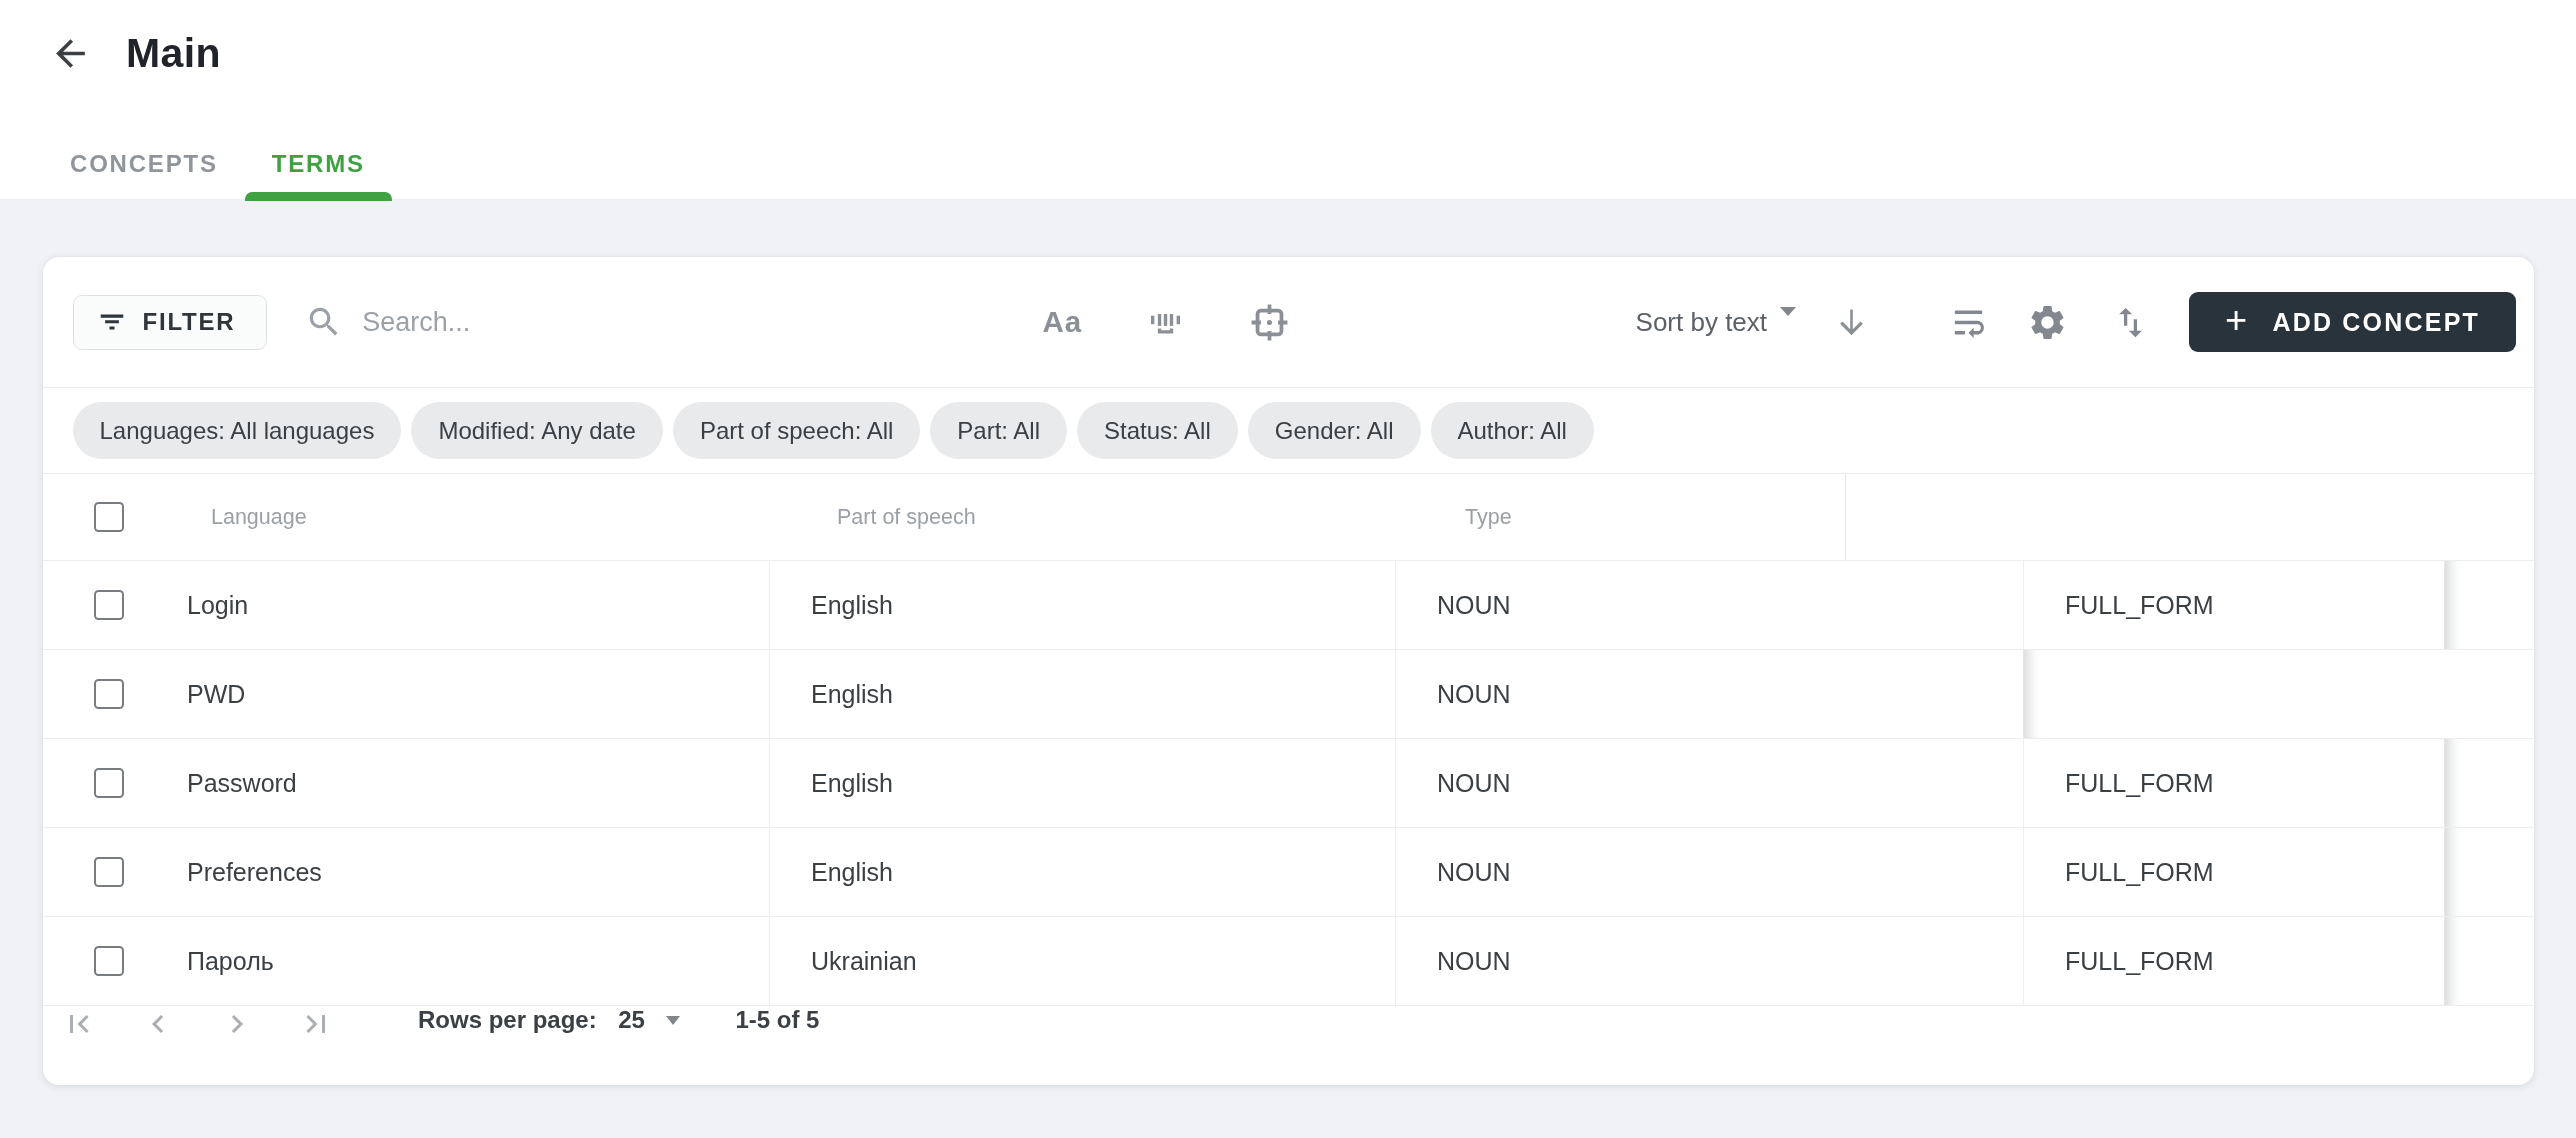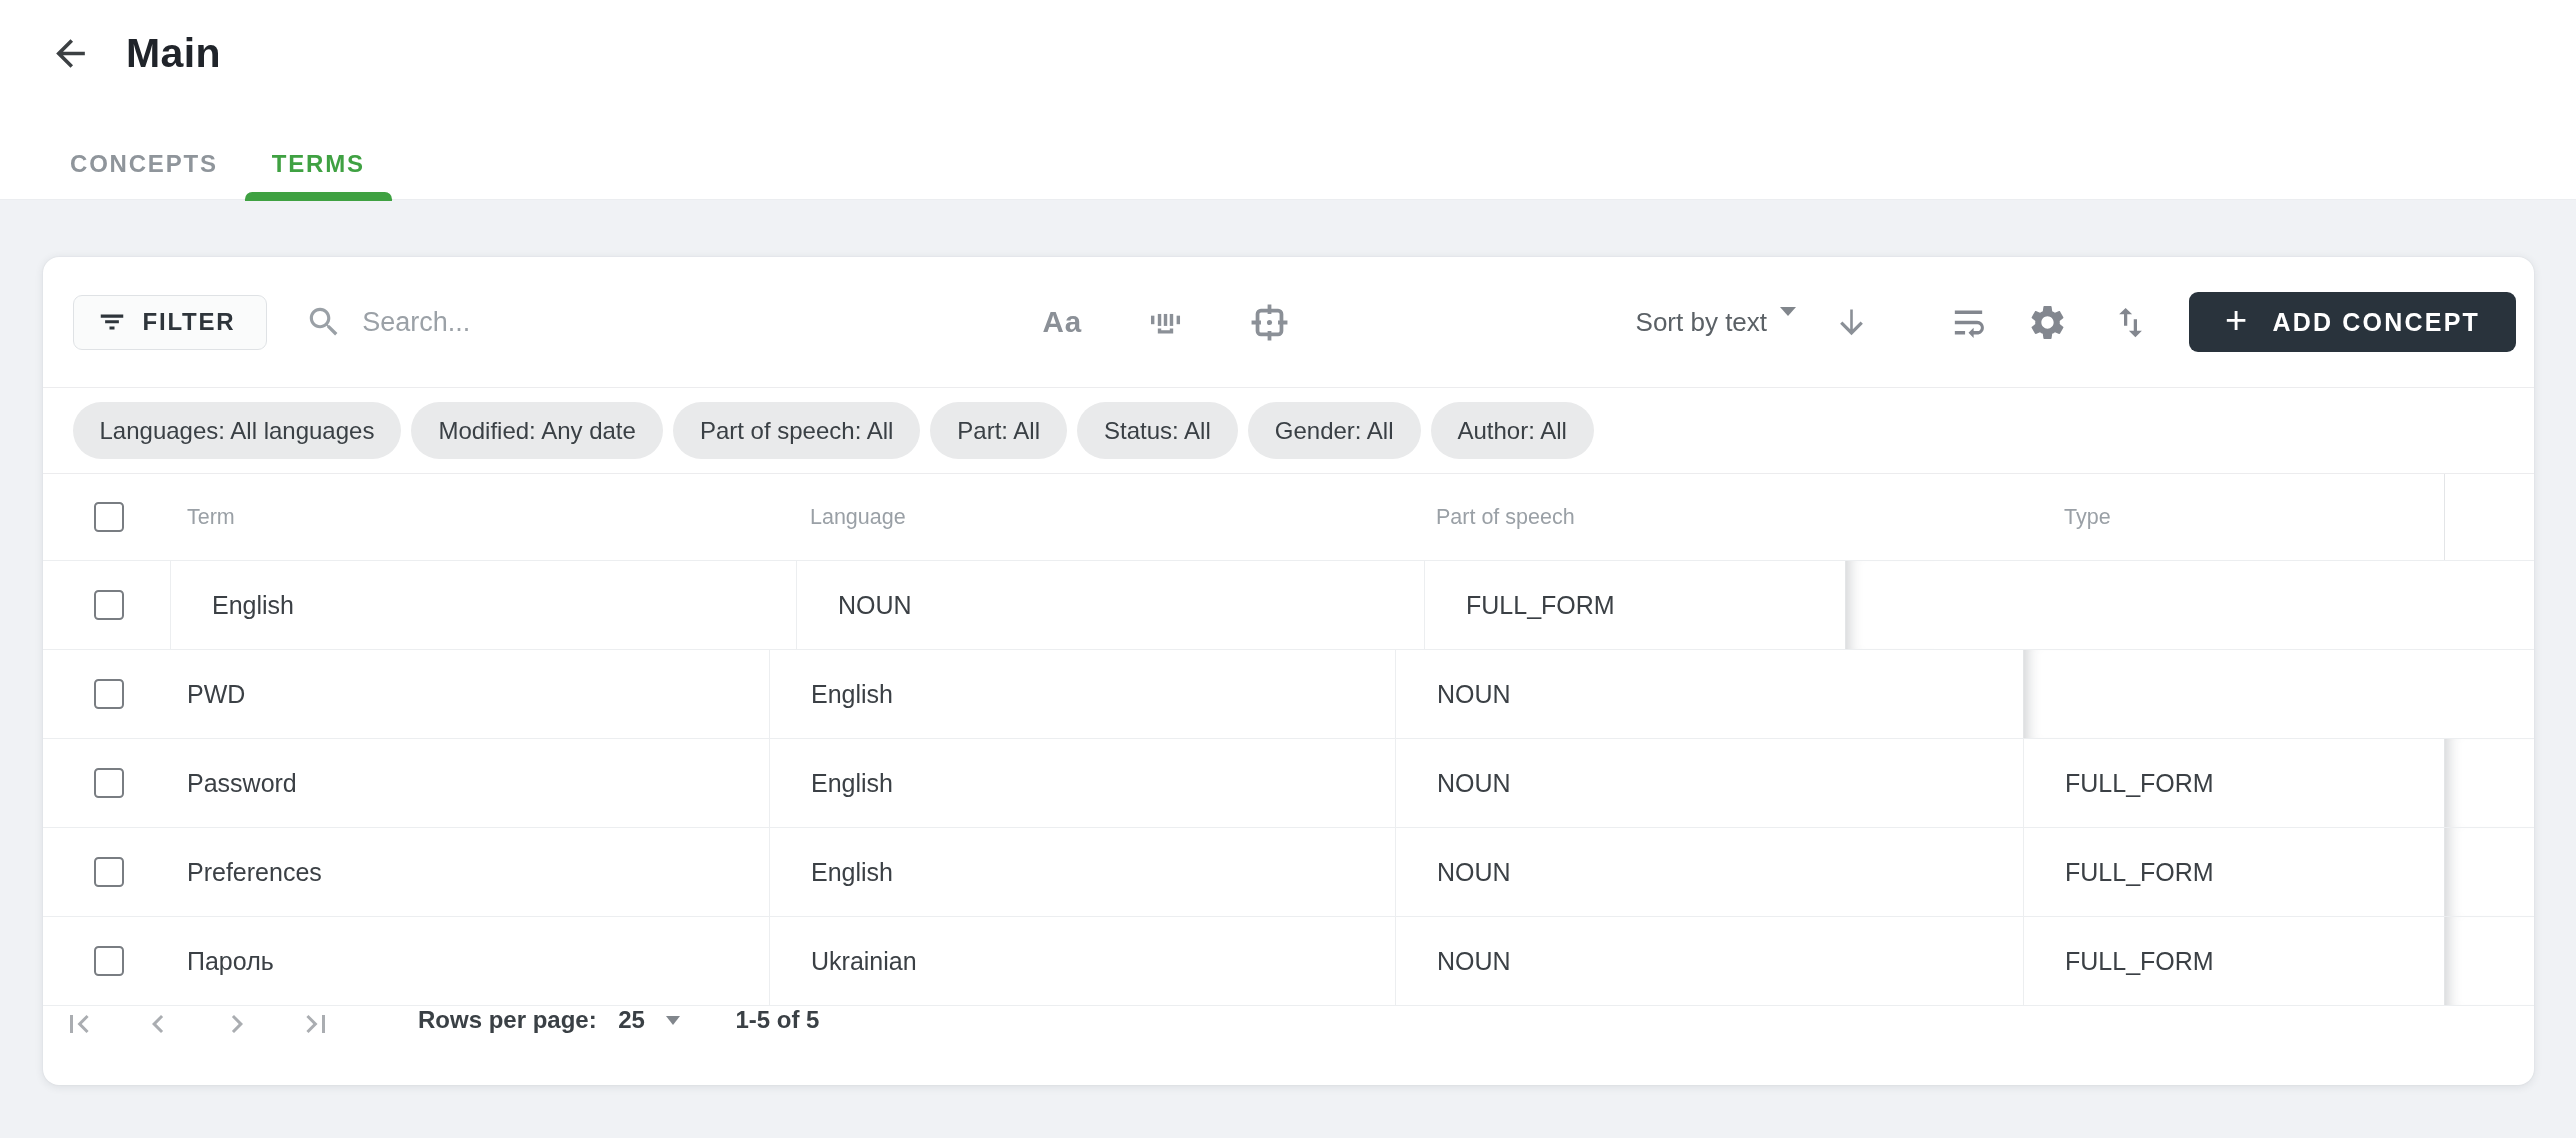--- a/index.html
+++ b/index.html
@@ -271,38 +271,38 @@
         </button>
       <button class="chip">
           <span>Author: All</span>
         </button>
     </div>
 
     <div class="tbl-head">
       <div class="cell c-check">
           <span class="checkbox"></span>
         </div>
-      <div class="cell c-term">
-          <span class="head-label">Term</span>
-        </div>
       <div class="cell c-lang">
           <span class="head-label">Language</span>
         </div>
       <div class="cell c-pos">
           <span class="head-label">Part of speech</span>
         </div>
       <div class="cell c-type">
           <span class="head-label">Type</span>
         </div>
       <div class="cell c-pin"></div>
     </div>
 
     <div class="tbl-row">
       <div class="cell c-check">
           <span class="checkbox"></span>
+        </div>
+      <div class="cell c-term">
+          <span class="cell-text">Login</span>
         </div>
       <div class="cell c-lang">
           <span class="cell-text">English</span>
         </div>
       <div class="cell c-pos">
           <span class="cell-text">NOUN</span>
         </div>
       <div class="cell c-type">
           <span class="cell-text">FULL_FORM</span>
         </div>

